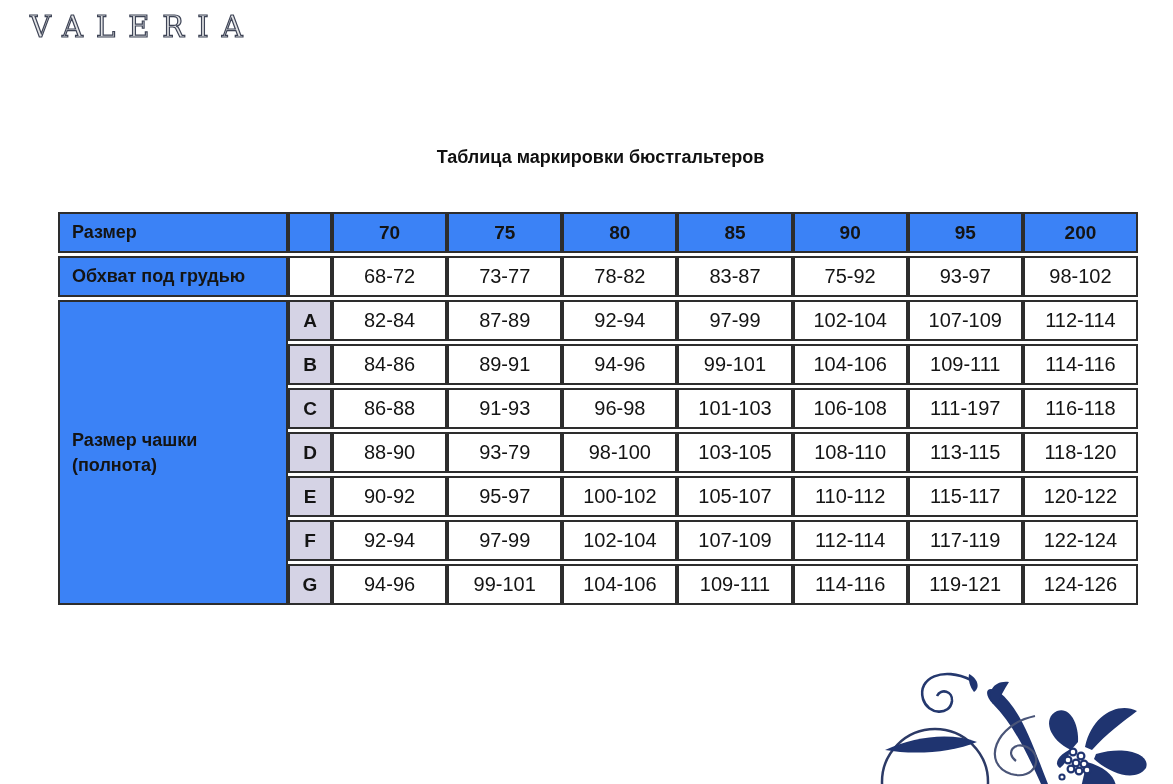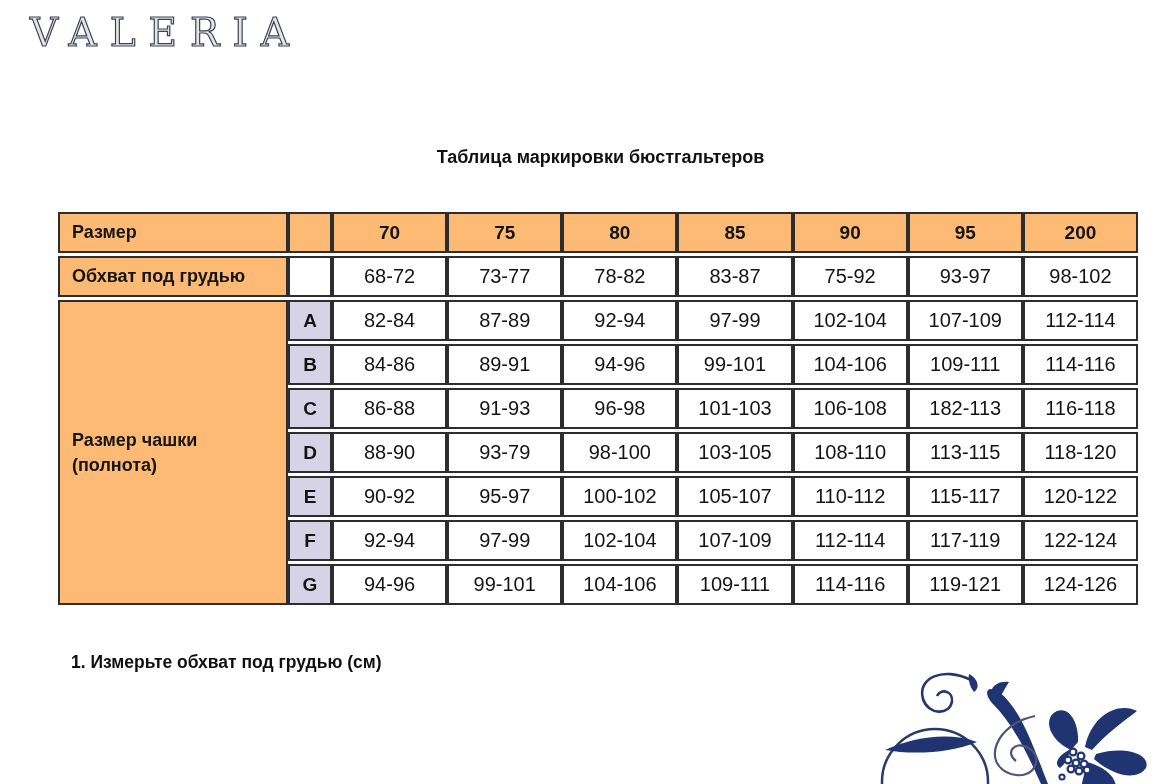--- a/index.html
+++ b/index.html
@@ -3,39 +3,39 @@
 <meta charset="utf-8">
 <style>
   html,body{margin:0;padding:0;}
   body{
     width:1173px;height:784px;position:relative;overflow:hidden;
     background:#ffffff;font-family:"Liberation Sans", sans-serif;color:#141414;
   }
   .logo{
     position:absolute;left:30px;top:10px;
     font-family:"DejaVu Serif", serif;
-    font-size:39px;letter-spacing:13px;font-weight:400;
+    font-size:29px;letter-spacing:13px;font-weight:400;
     color:rgba(62,68,86,0.14);
     -webkit-text-stroke:1.2px #3E4456;
   }
   .title{
     position:absolute;top:133px;left:0;width:100%;margin:14px;
     text-align:center;font-size:18px;font-weight:bold;color:#101010;
   }
   table.size-table{
     position:absolute;left:58px;top:209px;width:1080px;
     border-collapse:separate;border-spacing:0 3px;table-layout:fixed;
   }
   .size-table td{
     border:2px solid #2D2D2D;height:37px;padding:0;
     text-align:center;vertical-align:middle;
     font-size:20px;background:#fff;color:#141414;
     overflow:hidden;white-space:nowrap;
   }
-  .size-table td.peach{background:#fdba74;margin-left:31px;}
+  .size-table td.peach{background:#3b82f6;margin-left:31px;}
   .size-table td.lav{background:#D5D3E5;font-weight:bold;font-size:19px;}
   .size-table td.label{text-align:left;padding-left:12px;font-size:18px;font-weight:bold;white-space:normal;}
   .size-table td.head{font-weight:bold;font-size:19px;}
   .size-table td.cup-label span{display:block;line-height:1.35;}
   .instructions{
     position:absolute;left:71px;top:652px;
     font-size:17.5px;font-weight:bold;color:#101010;
   }
   .instructions .item{margin-bottom:20px;}
   .ornament{position:absolute;right:0;bottom:0;width:300px;height:130px;}
@@ -106,21 +106,21 @@
         <td class="">109-111</td>
         <td class="">114-116</td>
       </tr>
       <tr>
         <td class="lav">C</td>
         <td class="">86-88</td>
         <td class="">91-93</td>
         <td class="">96-98</td>
         <td class="">101-103</td>
         <td class="">106-108</td>
-        <td class="">182-113</td>
+        <td class="">111-197</td>
         <td class="">116-118</td>
       </tr>
       <tr>
         <td class="lav">D</td>
         <td class="">88-90</td>
         <td class="">93-79</td>
         <td class="">98-100</td>
         <td class="">103-105</td>
         <td class="">108-110</td>
         <td class="">113-115</td>
@@ -153,21 +153,20 @@
         <td class="">104-106</td>
         <td class="">109-111</td>
         <td class="">114-116</td>
         <td class="">119-121</td>
         <td class="">124-126</td>
       </tr>
     </tbody>
 </table>
 
 <div class="instructions">
-  <div class="item">1. Измерьте обхват под грудью (см)</div>
 </div>
 
 <svg class="ornament" viewBox="0 0 300 130" xmlns="http://www.w3.org/2000/svg">
 
   <circle cx="62" cy="128" r="53" fill="none" stroke="#2C3A66" stroke-width="2.5"></circle>
 
   <path d="M12,96 C42,82 78,78 104,88 C78,99 40,101 12,96 Z" fill="#1F3470"></path>
 
   <path d="M168,130 C152,94 138,68 120,50 C110,40 113,30 126,38 C148,55 160,92 175,130 Z" fill="#1F3470"></path>
   <path d="M120,50 C113,38 121,26 136,28 C131,36 127,43 125,49 Z" fill="#1F3470"></path>

